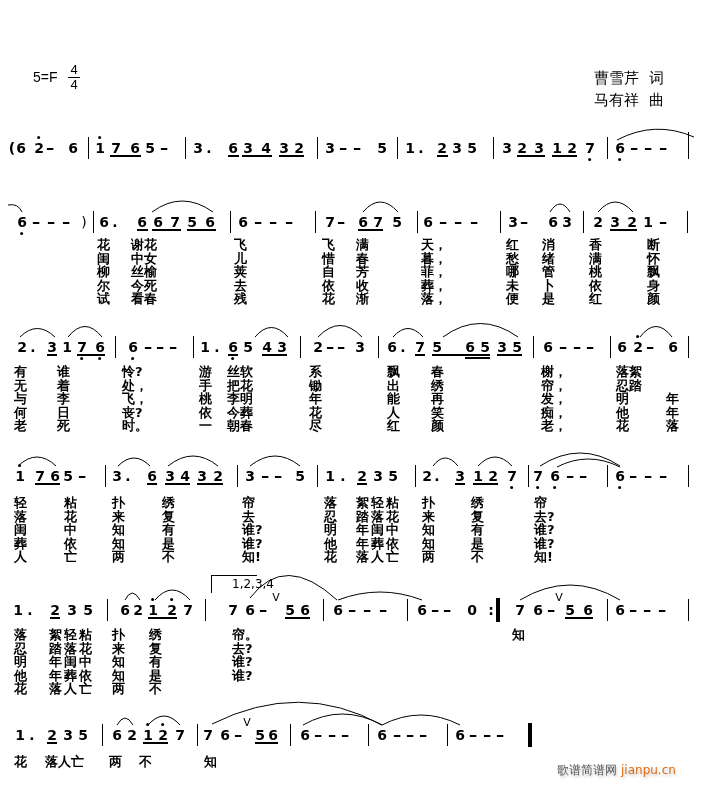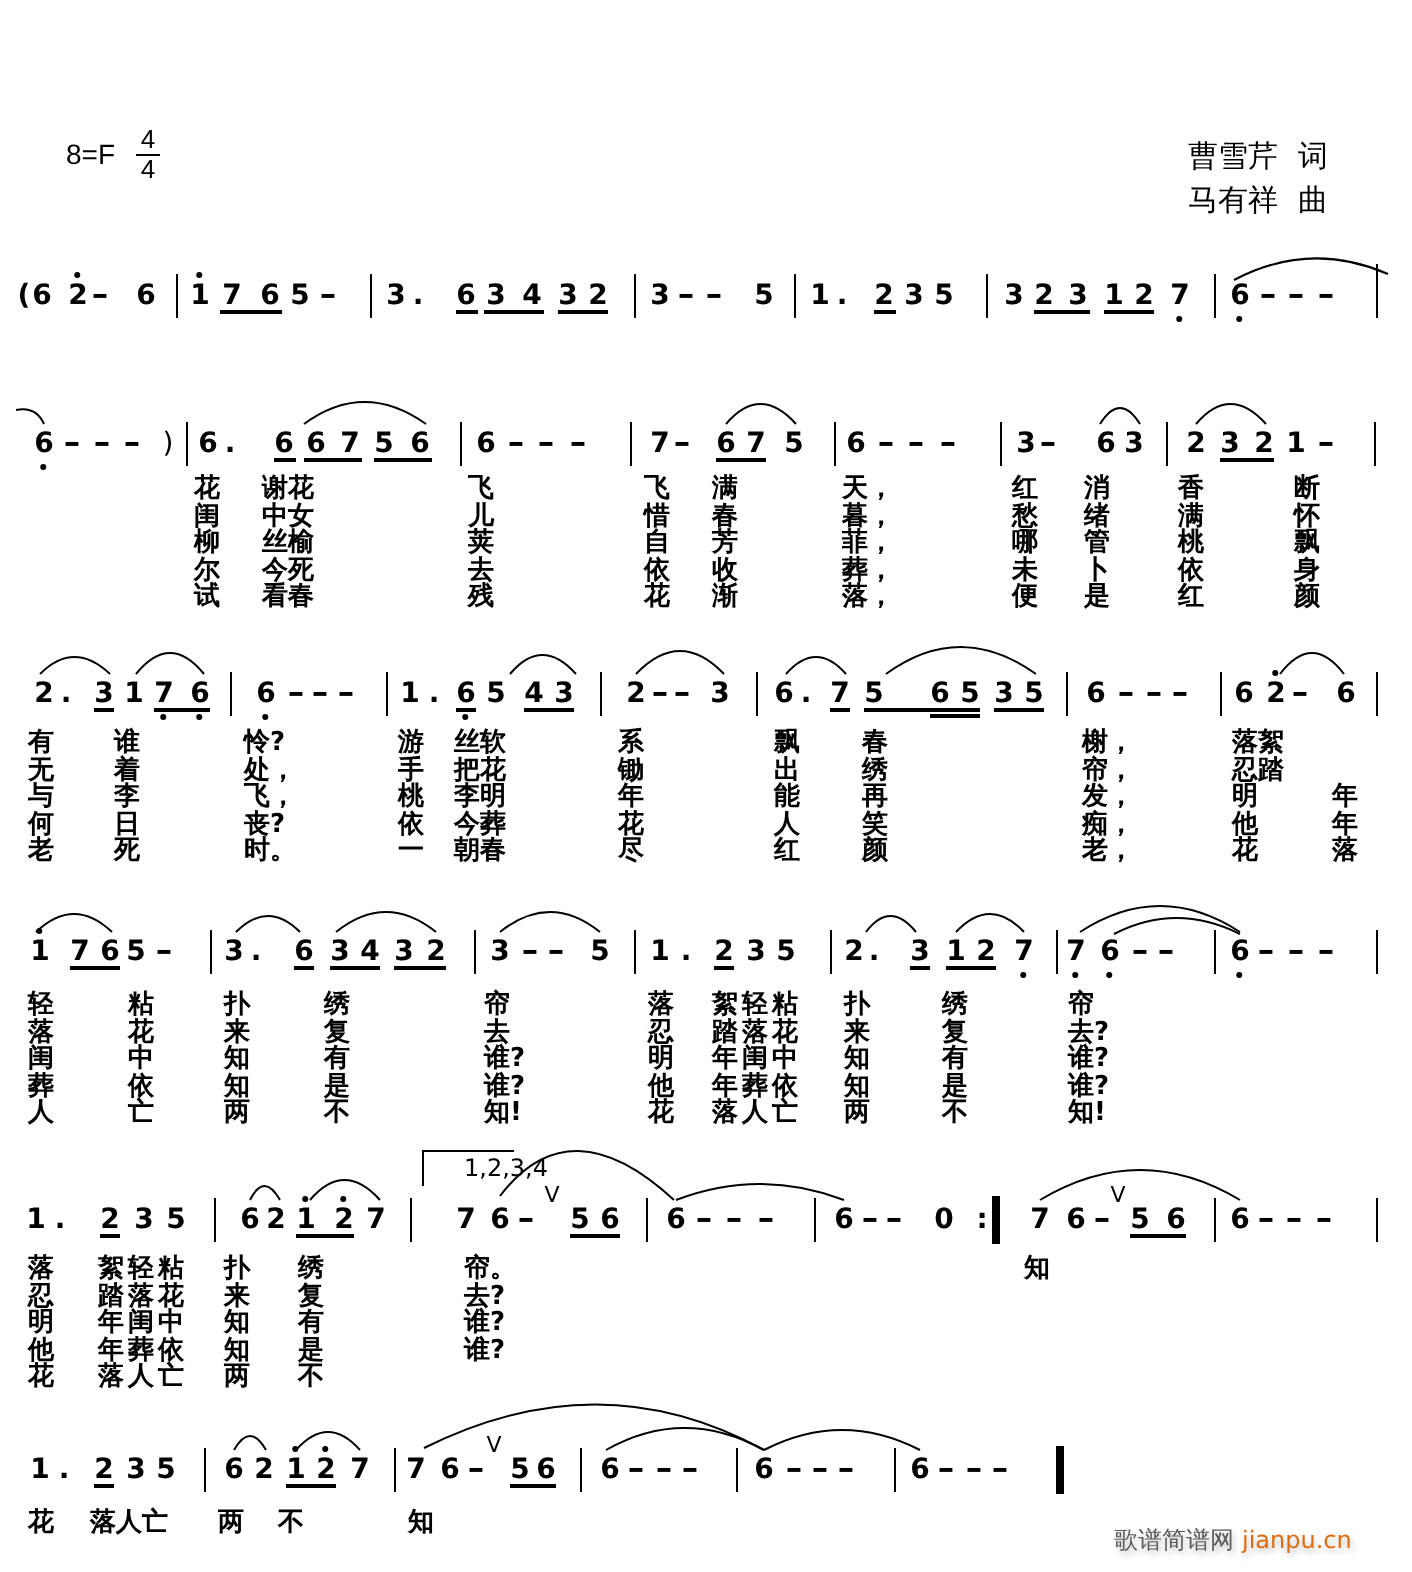--- a/index.html
+++ b/index.html
@@ -33,21 +33,21 @@
 .volta-t{position:absolute;left:232px;top:578px;font-family:"DejaVu Sans",sans-serif;font-size:12px;line-height:12px;}
 .wm{position:absolute;left:557px;top:762px;font-family:"DejaVu Sans",sans-serif;font-size:12px;line-height:16px;white-space:nowrap;text-shadow:1px 2px 3px rgba(0,0,0,.25);}
 .wm .site{color:#5a5a5a;}
 .wm .dom{color:#e06c12;margin-left:4px;}
 </style>
 </head>
 <body>
 
 <div id="page">
 
-  <div class="key">8=F</div>
+  <div class="key">5=F</div>
   <div class="ts">
     <span class="num">4</span>
     <span class="den">4</span>
   </div>
   <div class="credit" style="top:69px"><span>曹雪芹</span><span class="role">词</span></div>
   <div class="credit" style="top:91px"><span>马有祥</span><span class="role">曲</span></div>
 
   <div class="stf" style="top:139px">
     <b style="left:12px">(</b>
     <b style="left:21px">6</b>

